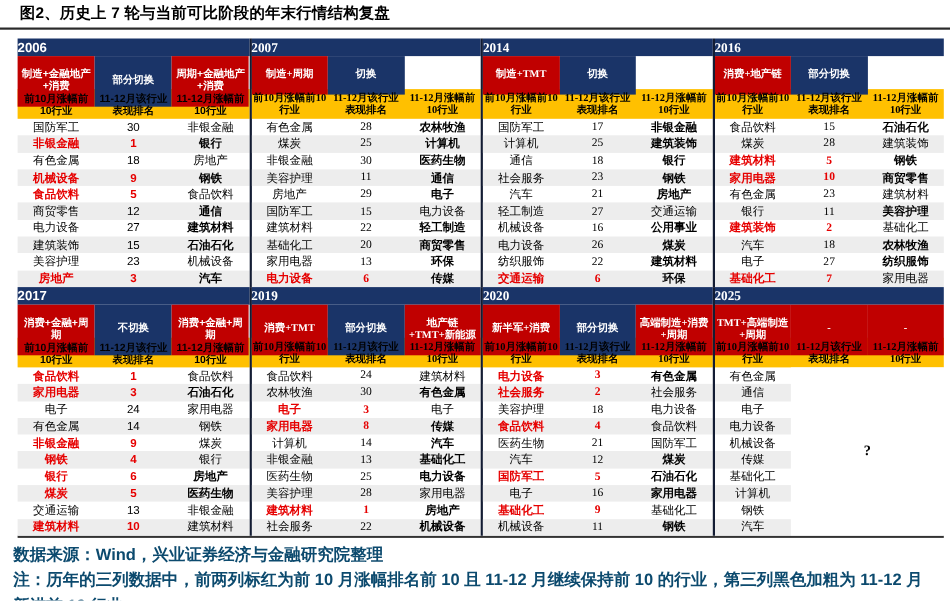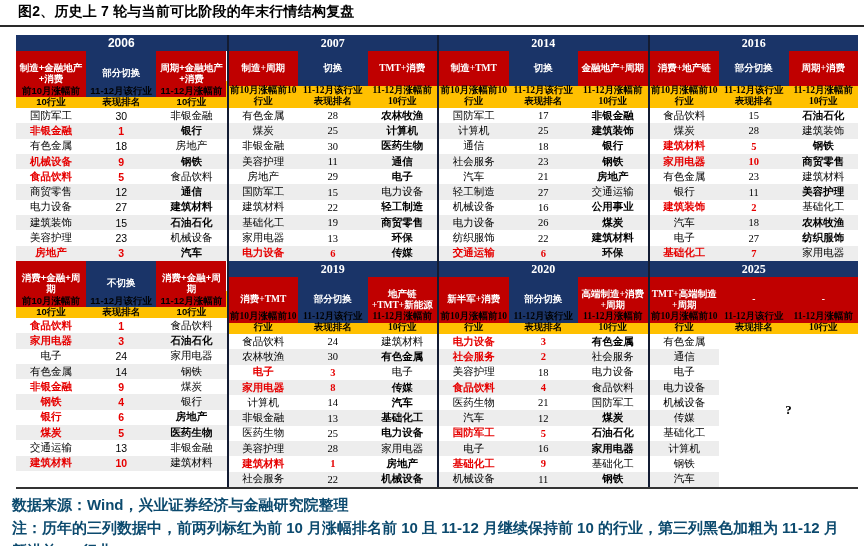--- a/index.html
+++ b/index.html
@@ -5,21 +5,21 @@
   * { margin:0; padding:0; box-sizing:border-box; }
   html,body { width:864px; height:546px; background:#fff; overflow:hidden;
     font-family:"Liberation Sans","DejaVu Sans",sans-serif; color:#000; }
   .title { font-size:14px; font-weight:bold; padding:3px 10px 4px 18px;
     border-bottom:2px solid #2a2a2a; letter-spacing:0.2px; }
   .tables { margin:8px 6px 0 16px; }
   .trow { display:grid; grid-template-columns:repeat(4,1fr); }
   .trow:last-child { border-bottom:2px solid #333; }
   .block:not(:first-child) { border-left:2px solid #131c33;font-family:Liberation Serif, serif; }
   .year { background:var(--navy); color:#fff; font-weight:bold; font-size:12px;
-    text-align:center; height:16px; line-height:16px; }
+    height:16px; line-height:16px; }
   .sub { display:grid; grid-template-columns:1fr 1fr 1fr; height:30px; }
   .sub .cell { display:flex; align-items:center; justify-content:center; text-align:center;
     color:#fff; font-weight:bold; font-size:9.5px; line-height:1.15; padding:12px 2px; }
   .cell.red { background:var(--red); }
   .cell.navy { background:var(--navy); }
   .heads { display:grid; grid-template-columns:1fr 1fr 1fr; height:27px; background:var(--yellow); }
   .heads .h { display:flex; align-items:center; justify-content:center; text-align:center;
     font-weight:bold; font-size:9.5px; line-height:1.2; padding:4px 1px; color:#000; }
   .rows .r { display:grid; grid-template-columns:1fr 1fr 1fr; height:15.3px; }
   .rows .r:nth-child(even) { background:var(--stripe); }
@@ -106,21 +106,20 @@
             <div class="c hl">3</div>
             <div class="c b">汽车</div>
           </div>
         </div>
       </div>
       <div class="block">
         <div class="year">2007</div>
         <div class="sub">
           <div class="cell red">制造+周期</div>
           <div class="cell navy">切换</div>
-          <div class="cell red">TMT+消费</div>
         </div>
         <div class="heads">
           <div class="h">前10月涨幅前10行业</div>
           <div class="h">11-12月该行业表现排名</div>
           <div class="h">11-12月涨幅前10行业</div>
         </div>
         <div class="rows">
           <div class="r">
             <div class="c">有色金属</div>
             <div class="c">28</div>
@@ -151,41 +150,40 @@
             <div class="c">15</div>
             <div class="c">电力设备</div>
           </div>
           <div class="r">
             <div class="c">建筑材料</div>
             <div class="c">22</div>
             <div class="c b">轻工制造</div>
           </div>
           <div class="r">
             <div class="c">基础化工</div>
-            <div class="c">19</div>
+            <div class="c">20</div>
             <div class="c b">商贸零售</div>
           </div>
           <div class="r">
             <div class="c">家用电器</div>
             <div class="c">13</div>
             <div class="c b">环保</div>
           </div>
           <div class="r">
             <div class="c hl">电力设备</div>
             <div class="c hl">6</div>
             <div class="c b">传媒</div>
           </div>
         </div>
       </div>
       <div class="block">
         <div class="year">2014</div>
         <div class="sub">
           <div class="cell red">制造+TMT</div>
           <div class="cell navy">切换</div>
-          <div class="cell red">金融地产+周期</div>
         </div>
         <div class="heads">
           <div class="h">前10月涨幅前10行业</div>
           <div class="h">11-12月该行业表现排名</div>
           <div class="h">11-12月涨幅前10行业</div>
         </div>
         <div class="rows">
           <div class="r">
             <div class="c">国防军工</div>
             <div class="c">17</div>
@@ -236,21 +234,20 @@
             <div class="c hl">6</div>
             <div class="c b">环保</div>
           </div>
         </div>
       </div>
       <div class="block">
         <div class="year">2016</div>
         <div class="sub">
           <div class="cell red">消费+地产链</div>
           <div class="cell navy">部分切换</div>
-          <div class="cell red">周期+消费</div>
         </div>
         <div class="heads">
           <div class="h">前10月涨幅前10行业</div>
           <div class="h">11-12月该行业表现排名</div>
           <div class="h">11-12月涨幅前10行业</div>
         </div>
         <div class="rows">
           <div class="r">
             <div class="c">食品饮料</div>
             <div class="c">15</div>
@@ -299,20 +296,21 @@
           <div class="r">
             <div class="c hl">基础化工</div>
             <div class="c hl">7</div>
             <div class="c">家用电器</div>
           </div>
         </div>
       </div>
     </div>
     <div class="trow">
       <div class="block">
+        <div class="year">2017</div>
         <div class="sub">
           <div class="cell red">消费+金融+周期</div>
           <div class="cell navy">不切换</div>
           <div class="cell red">消费+金融+周期</div>
         </div>
         <div class="heads">
           <div class="h">前10月涨幅前10行业</div>
           <div class="h">11-12月该行业表现排名</div>
           <div class="h">11-12月涨幅前10行业</div>
         </div>

